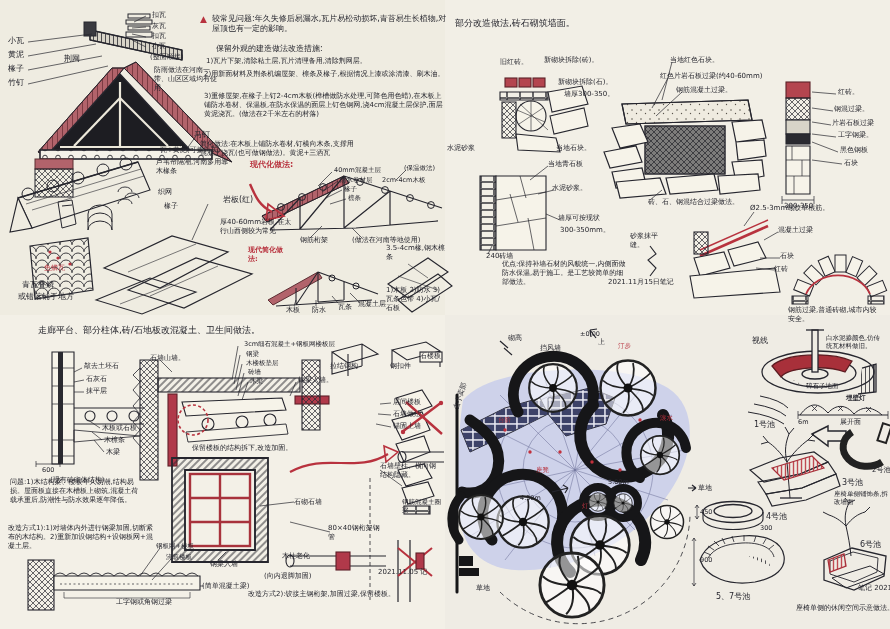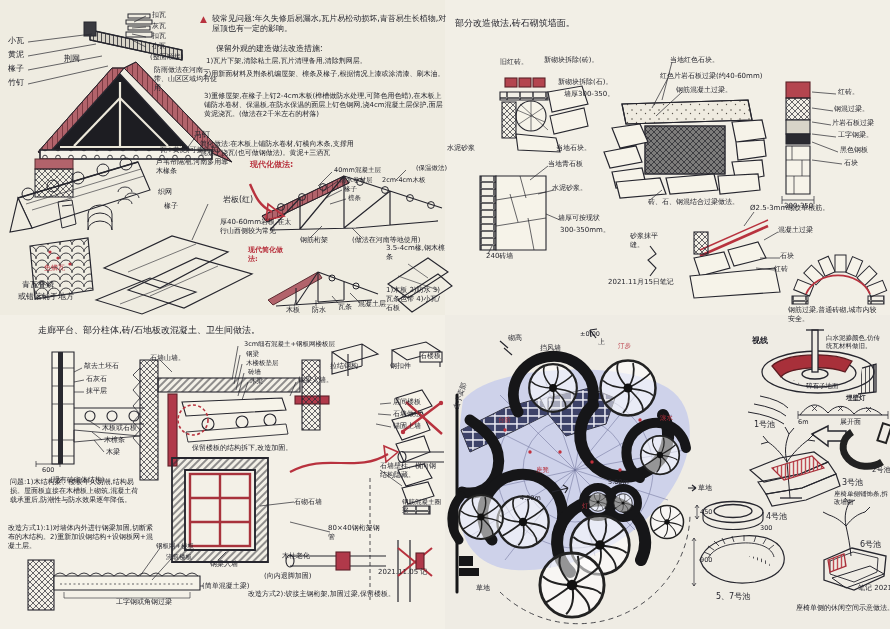--- a/index.html
+++ b/index.html
@@ -450,21 +450,21 @@
   <div class="lab fs7" style="left:164px;top:202px;">椽子</div>
   <div class="lab" style="left:196px;top:195px;margin-left:27px;">岩板(红)</div>
   <div class="lab wrap fs7" style="left:220px;top:218px;width:74px;">厚40-60mm岩板,在太行山西侧较为常见</div>
   <div class="lab red wrap fs7 b" style="left:248px;top:246px;width:44px;">现代简化做法:</div>
   <div class="lab red b" style="left:250px;top:160px;">现代化做法:</div>
   <div class="lab fs65" style="left:334px;top:166px;">40mm混凝土层</div>
   <div class="lab fs65" style="left:340px;top:176px;">防水卷材层</div>
   <div class="lab fs65" style="left:382px;top:176px;">2cm-4cm木板</div>
   <div class="lab fs65" style="left:344px;top:185px;">椽子</div>
   <div class="lab fs65" style="left:348px;top:194px;">檩条</div>
-  <div class="lab fs65" style="left:416px;top:164px;">(保温做法)</div>
+  <div class="lab fs65" style="left:404px;top:164px;">(保温做法)</div>
   <div class="lab fs7" style="left:300px;top:236px;">钢筋桁架</div>
   <div class="lab fs7" style="left:352px;top:236px;">(做法在河南等地使用)</div>
   <div class="lab fs7" style="left:286px;top:306px;">木板</div>
   <div class="lab fs7" style="left:312px;top:306px;">防水</div>
   <div class="lab fs7" style="left:338px;top:303px;text-align:center;">瓦条</div>
   <div class="lab fs7" style="left:358px;top:300px;">混凝土层</div>
   <div class="lab wrap fs7" style="left:386px;top:286px;width:58px;">1)木板 2)防水 3)瓦条色带 4)小瓦/石板</div>
   <div class="lab wrap fs7" style="left:386px;top:244px;width:60px;">3.5-4cm椽,钢木檩条</div>
   <div class="lab red fs7" style="left:44px;top:264px;">鱼鳞瓦</div>
   <div class="lab" style="left:22px;top:280px;">青瓦叠鳞</div>
@@ -486,20 +486,21 @@
   <div class="lab fs7" style="left:832px;top:119px;">片岩石板过梁</div>
   <div class="lab fs7" style="left:838px;top:131px;text-align:right;">工字钢梁。</div>
   <div class="lab fs7" style="left:840px;top:146px;">黑色钢板</div>
   <div class="lab fs7" style="left:844px;top:159px;">石块</div>
   <div class="lab fs7" style="left:784px;top:202px;">300-350</div>
   <div class="lab fs7" style="left:548px;top:160px;">当地青石板</div>
   <div class="lab fs7" style="left:552px;top:184px;">水泥砂浆。</div>
   <div class="lab fs7" style="left:558px;top:214px;">墙厚可按现状</div>
   <div class="lab fs7" style="left:560px;top:226px;">300-350mm。</div>
   <div class="lab fs7" style="left:486px;top:252px;">240砖墙</div>
+  <div class="lab wrap fs7" style="left:502px;top:260px;width:126px;">优点:保持补墙石材的风貌统一,内侧面做防水保温,易于施工。是工艺较简单的细部做法。</div>
   <div class="lab wrap fs7" style="left:630px;top:232px;width:36px;">砂浆抹平缝。</div>
   <div class="lab wrap fs7" style="left:608px;top:278px;width:76px;">2021.11月15日笔记</div>
   <div class="lab fs7" style="left:750px;top:204px;">Ø2.5-3mm螺纹单根筋。</div>
   <div class="lab fs7" style="left:778px;top:226px;">混凝土过梁</div>
   <div class="lab fs7" style="left:780px;top:252px;">石块</div>
   <div class="lab fs7" style="left:774px;top:265px;">红砖</div>
   <div class="lab wrap fs7" style="left:788px;top:306px;width:90px;">钢筋过梁,普通砖砌,城市内较安全。</div>
 
   <div class="lab fs9" style="left:38px;top:325px;">走廊平台、部分柱体,砖/石地板改混凝土、卫生间做法。</div>
   <div class="lab fs7" style="left:84px;top:362px;">敲去土坯石</div>
@@ -538,21 +539,21 @@
   <div class="lab wrap fs7" style="left:248px;top:590px;width:160px;">改造方式2):铰接主钢桁架,加固过梁,保留楼板。</div>
   <div class="lab wrap fs7" style="left:380px;top:462px;width:62px;">石墙壁柱、横向钢结构隐藏。</div>
   <div class="lab wrap fs65" style="left:402px;top:498px;width:42px;">钢筋混凝土圈梁</div>
   <div class="lab fs7" style="left:378px;top:568px;">2021.11.05 记</div>
 
   <div class="lab fs7" style="left:508px;top:334px;">砌高</div>
   <div class="lab fs7" style="left:540px;top:344px;">挡风墙</div>
   <div class="lab fs65" style="left:580px;top:330px;">±0.00</div>
   <div class="lab fs7" style="left:598px;top:338px;">上</div>
   <div class="lab fs7" style="left:452px;top:408px;transform:rotate(-72deg);transform-origin:left top;">去小卖部</div>
-  <div class="lab" style="left:752px;top:336px;font-weight:bold;">视线</div>
+  <div class="lab" style="left:752px;top:336px;">视线</div>
   <div class="lab wrap fs65" style="left:826px;top:334px;width:60px;">白水泥掺颜色,仿传统瓦材料做旧。</div>
   <div class="lab fs65" style="left:806px;top:382px;">碎石子地面</div>
   <div class="lab fs65" style="left:846px;top:394px;font-weight:bold;">埋壁灯</div>
   <div class="lab fs7" style="left:840px;top:418px;">展开面</div>
   <div class="lab fs65" style="left:798px;top:418px;">6m</div>
   <div class="lab" style="left:754px;top:420px;">1号池</div>
   <div class="lab fs7" style="left:872px;top:466px;">2号池</div>
   <div class="lab" style="left:842px;top:478px;">3号池</div>
   <div class="lab wrap fs65" style="left:834px;top:490px;width:56px;">座椅单侧铺饰条,拆改墙面</div>
   <div class="lab" style="left:766px;top:512px;">4号池</div>

